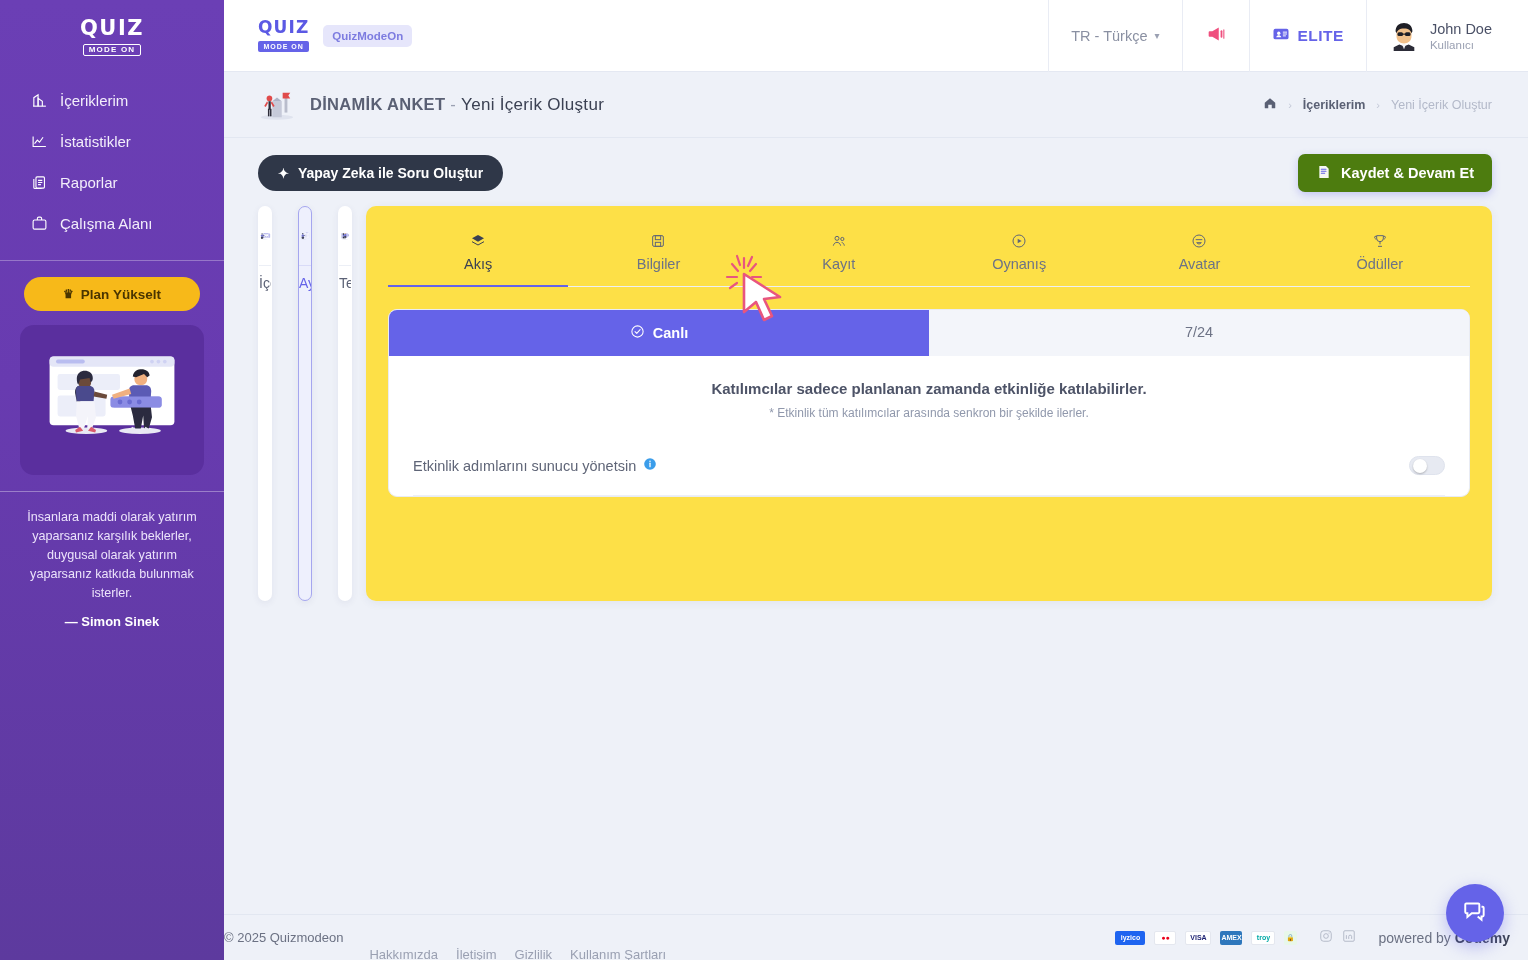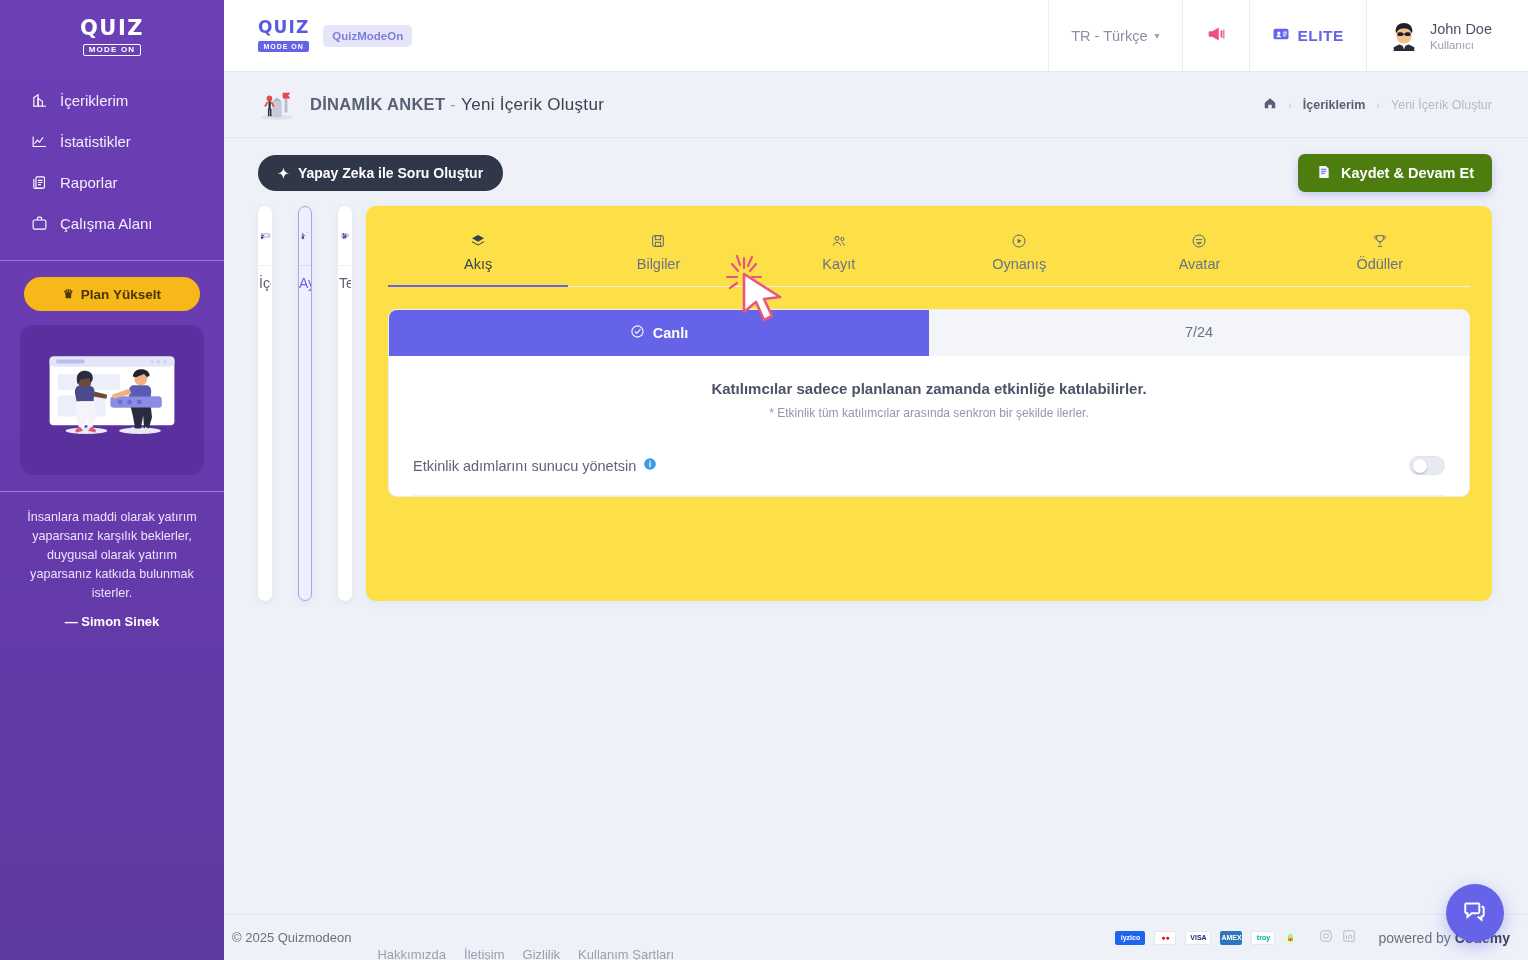--- a/index.html
+++ b/index.html
@@ -217,21 +217,21 @@
     background:#fff; box-shadow:0 1px 2px rgba(0,0,0,.25);
   }
 
   
   .footer {
     position:absolute; left:0; right:0; bottom:0; height:46px;
     background:#eef1f8; border-top:1px solid #e2e7f1;
     display:flex; align-items:center; justify-content:space-between;
     padding: 0 18px 0 0;
   }
-  .footer-left { display:flex; align-items:center; gap:26px; padding-left: 8px; }
+  .footer-left { display:flex; align-items:center; gap:26px; padding-left: 0; }
   .copy { font-size:13px; color:#6b7183; }
   .flinks { display:flex; gap:18px; }
   .flink { font-size:13px; color:#9aa0b2; cursor:pointer;margin-top:33px; }
   .footer-right { display:flex; align-items:center; gap:22px; }
   .pay { display:flex; align-items:center; gap:9px; }
   .pay-chip {
     height:14px; border-radius:2px; display:flex; align-items:center; justify-content:center;
     font-size:7px; font-weight:700; color:#fff; padding: 0 3px;
   }
   .socials { display:flex; gap:9px; }

